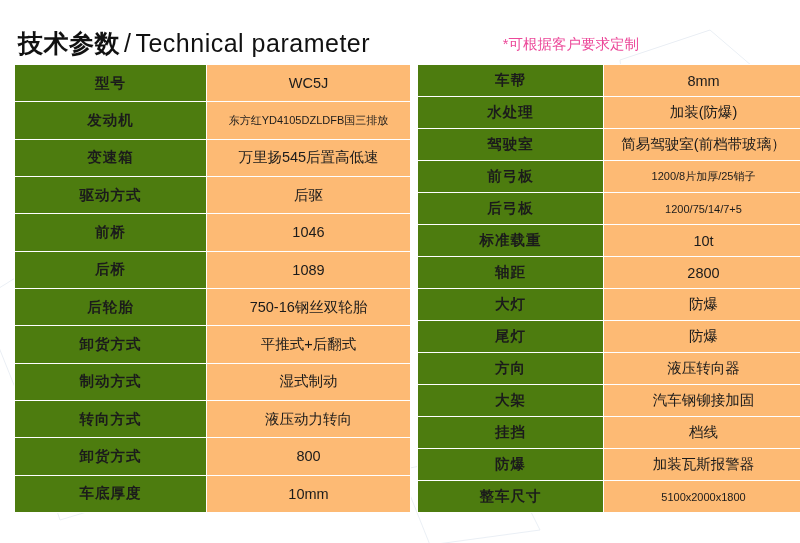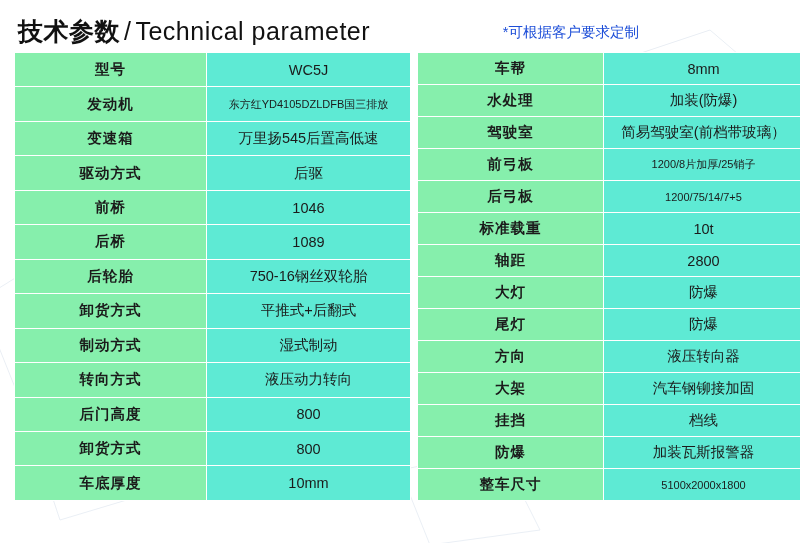--- a/index.html
+++ b/index.html
@@ -20,21 +20,21 @@
     inset: 0;
     pointer-events: none;
     z-index: 0;
   }
   .page {
     position: relative;
     z-index: 1;
     width: 653px;
     height: 543px;
     box-sizing: border-box;
-    padding: 0 8px 0 8px;
+    padding: 12px 8px 0 8px;
   }
   .header {
     display: flex;
     align-items: flex-end;
     justify-content: space-between;
     padding: 0 6px 0 10px;
     height: 46px;
   }
   .title {
     font-size: 25px;
@@ -49,21 +49,21 @@
   .title .sep {
     font-weight: normal;
     color: #111;
     margin: 0 4px;
   }
   .title .en {
     font-weight: normal;
   }
   .note {
     font-size: 14.5px;
-    color: #1d4ed8;
+    color: #ec4899;
     padding-bottom: 4px;
     white-space: nowrap;
   }
   .tables {
     display: flex;
     gap: 0px;
     padding: 6px 0 0 0;
   }
   table {
     border-collapse: collapse;
@@ -87,26 +87,26 @@
     border: 1px solid #ffffff;
     text-align: center;
     vertical-align: middle;
     padding: 0 3px;
     font-size: 14.5px;
     color: #1b1b1b;
     white-space: nowrap;
     overflow: hidden;
   }
   td.label {
-    background: #86efac;
+    background: #4d7c0f;
     font-weight: bold;
     letter-spacing: 1px;
   }
   td.value {
-    background: #5eead4;
+    background: #fdba74;
     font-weight: normal;
   }
   td.value.small {
     font-size: 11px;
   }
 </style>
 </head>
 <body>
 
 <svg class="bg-deco" width="800" height="543" viewBox="0 0 800 543" xmlns="http://www.w3.org/2000/svg">
@@ -173,24 +173,20 @@
           </tr>
           <tr>
             <td class="label">制动方式</td>
             <td class="value">湿式制动</td>
           </tr>
           <tr>
             <td class="label">转向方式</td>
             <td class="value">液压动力转向</td>
           </tr>
           <tr>
-            <td class="label">后门高度</td>
-            <td class="value">800</td>
-          </tr>
-          <tr>
             <td class="label">卸货方式</td>
             <td class="value">800</td>
           </tr>
           <tr>
             <td class="label">车底厚度</td>
             <td class="value">10mm</td>
           </tr>
         </tbody>
     </table>
 

